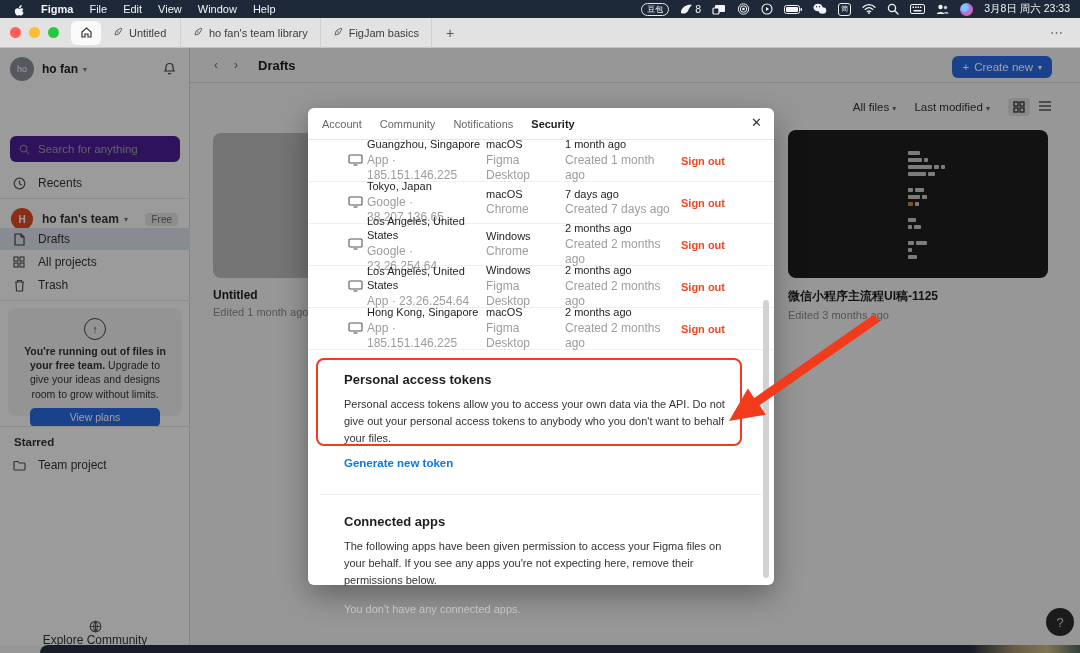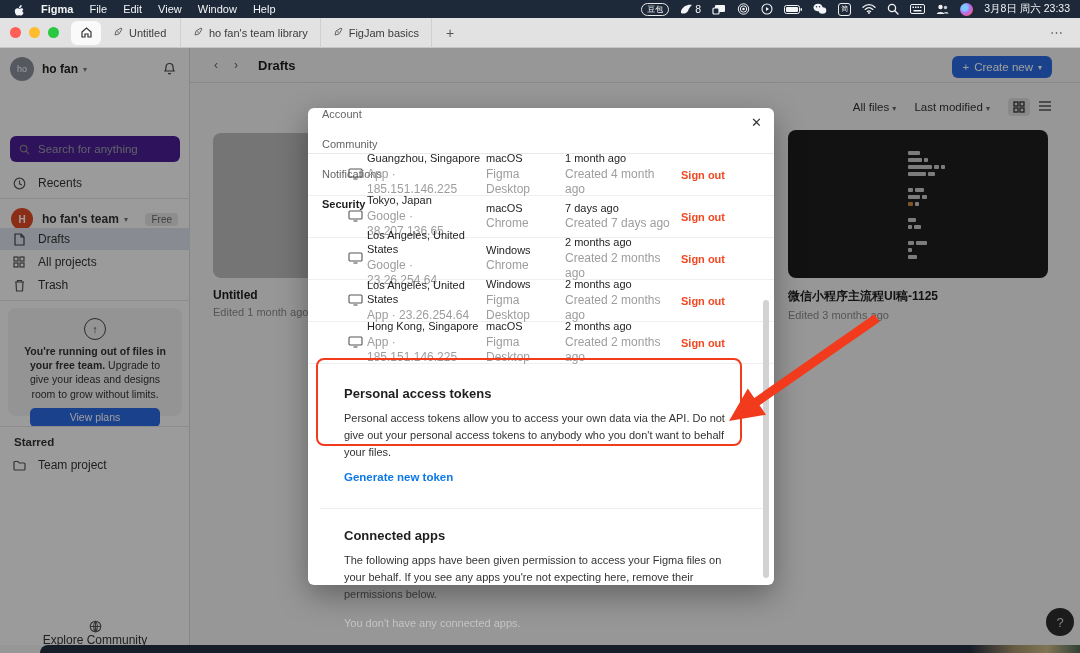--- a/index.html
+++ b/index.html
@@ -72,21 +72,21 @@
   .prow { display:flex; gap:2px; margin:3px 0; height:4px; }
   .pgap { height:6px; }
   .pseg { background:#c9c9c9; height:4px; border-radius:1px; display:inline-block; }
   .porange { background:#cf8a3a; }
 
   
   #overlay { left:0; top:48px; width:1080px; height:605px; background:rgba(0,0,0,0.38); z-index:50; }
 
   
   #modal { left:308px; top:108px; width:466px; height:477px; background:#ffffff; border-radius:6px; box-shadow:0 10px 30px rgba(0,0,0,0.35); z-index:100; }
-  #modal-tabs { height:46px; border-bottom:1px solid #e8e8e8; display:flex; align-items:flex-start; gap:18px; padding-left:14px; font-size:11px; color:#666;flex-direction:column; }
+  #modal-tabs { height:32px; border-bottom:1px solid #e8e8e8; display:flex; align-items:center; gap:18px; padding-left:14px; font-size:11px; color:#666; }
   #modal-tabs .mtab.active { font-weight:bold; color:#1e1e1e; }
   #modal-close { position:absolute; right:12px; top:7px; font-size:13px; color:#333; }
   .sess-row { position:relative; height:42px; display:flex; align-items:center; border-bottom:1px solid #efefef; }
   .sess-icon { position:absolute; left:40px; color:#555; }
   .sess-col { position:absolute; line-height:1.3; }
   .c-loc { left:59px; width:118px; }
   .c-os  { left:178px; width:80px; }
   .c-time{ left:257px; width:110px; }
   .l1 { font-size:11px; color:#1e1e1e; }
   .l2 { font-size:12px; color:#9d9d9d; margin-top:1px; }
@@ -442,21 +442,21 @@
         <span class="sess-col c-loc">
             <div class="l1">Guangzhou, Singapore</div>
             <div class="l2">App · 185.151.146.225</div>
           </span>
         <span class="sess-col c-os">
             <div class="l1">macOS</div>
             <div class="l2">Figma Desktop</div>
           </span>
         <span class="sess-col c-time">
             <div class="l1">1 month ago</div>
-            <div class="l2">Created 4 month ago</div>
+            <div class="l2">Created 1 month ago</div>
           </span>
         <span class="signout">Sign out</span>
       </div>
       <div class="sess-row">
         <span class="sess-icon"><svg width="15" height="12" viewBox="0 0 15 12" fill="none" stroke="#555" stroke-width="1.1">
               <rect x="1" y="1" width="13" height="8" rx="1"></rect>
               <path d="M5.5 11 H9.5"></path>
             </svg></span>
         <span class="sess-col c-loc">
             <div class="l1">Tokyo, Japan</div>

